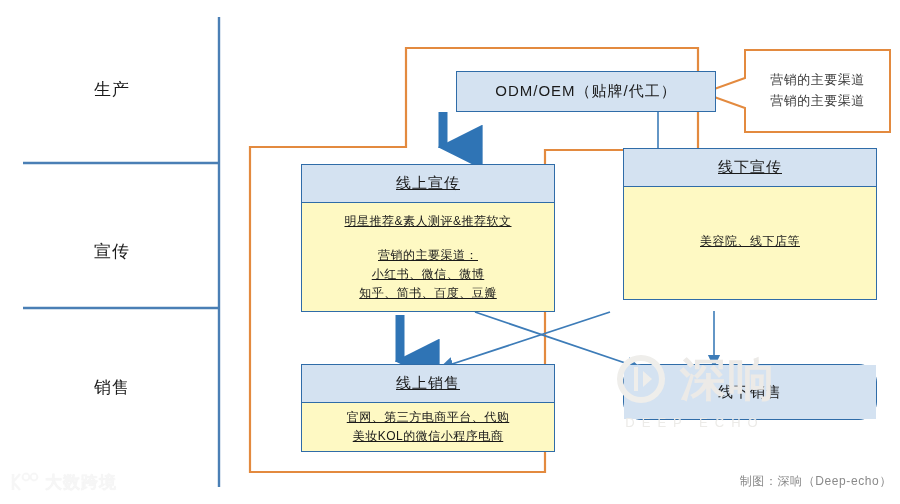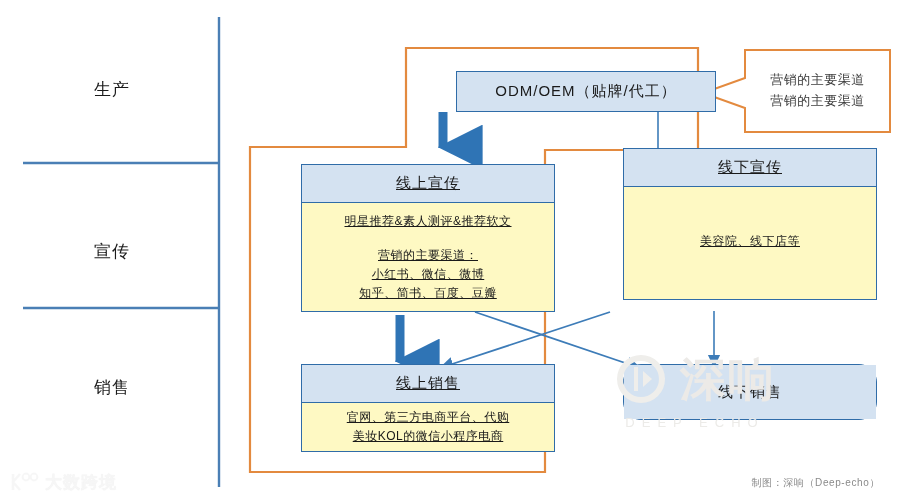--- a/index.html
+++ b/index.html
@@ -92,24 +92,24 @@
     letter-spacing: .5px;
     display: flex;
     flex-direction: column;
     align-items: center;
     justify-content: center;
     text-align: center;
   }
   
   .credit {
     position: absolute;
-    right: 20px;
+    right: 8px;
     bottom: 14px;
     color: #8a8a8a;
-    font-size: 10px;
+    font-size: 12px;
     letter-spacing: .6px;
     white-space: nowrap;
   }
   .watermark-bl {
     position: absolute;
     left: 10px;
     bottom: 10px;
     display: flex;
     align-items: center;
     gap: 5px;

